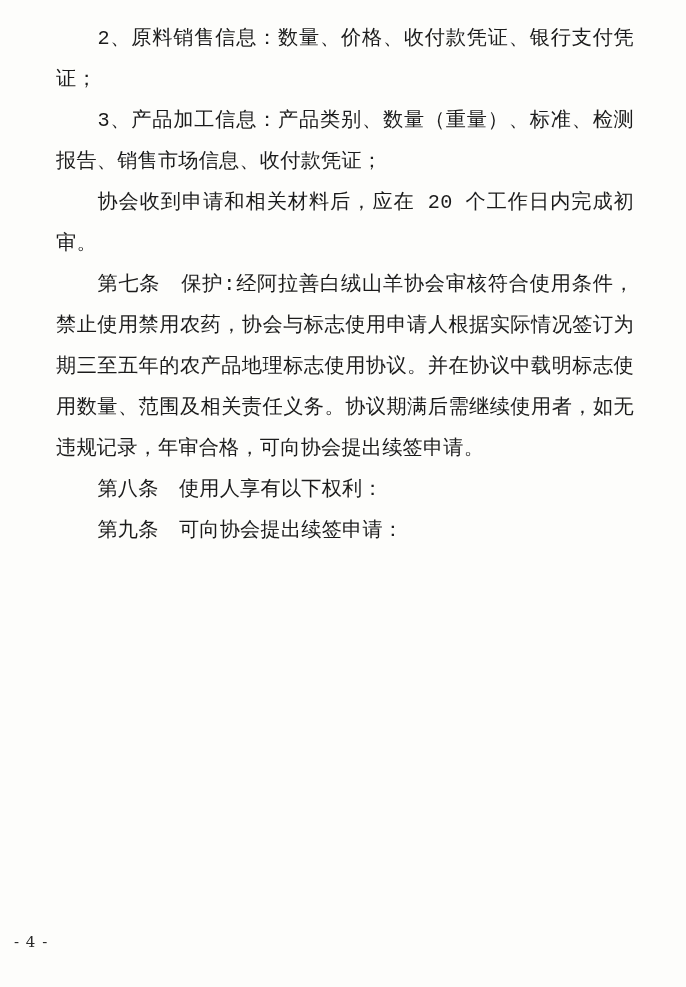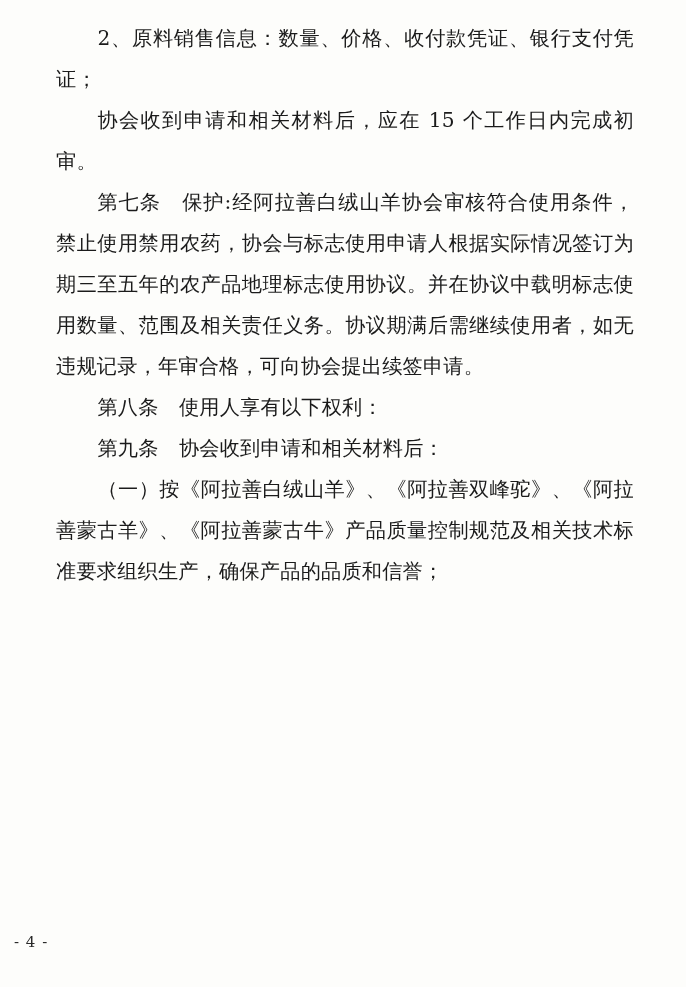--- a/index.html
+++ b/index.html
@@ -26,40 +26,41 @@
     line-height: 41px;
     color: #1b1b1b;
     letter-spacing: 0.2px;
     text-align: justify;
     text-justify: inter-ideograph;
   }
   .para {
     margin: 0;
     padding: 0;
     white-space: normal;
+    font-family: Liberation Mono, monospace;
   }
   .para.indent {
     text-indent: 2.05em;
   }
   .page-number {
     position: absolute;
     left: 14px;
     bottom: 36px;
     font-size: 15px;
     color: #2a2a2a;
     font-family: "DejaVu Serif", "Liberation Serif", serif;
     letter-spacing: 1px;
   }
 </style>
 </head>
 <body>
 
 <div class="page">
   <div class="doc-body">
     <p class="para indent">2、原料销售信息：数量、价格、收付款凭证、银行支付凭证；</p>
-    <p class="para indent">协会收到申请和相关材料后，应在 15 个工作日内完成初审。</p>
+    <p class="para indent">3、产品加工信息：产品类别、数量（重量）、标准、检测报告、销售市场信息、收付款凭证；</p>
+    <p class="para indent">协会收到申请和相关材料后，应在 20 个工作日内完成初审。</p>
     <p class="para indent">第七条　保护:经阿拉善白绒山羊协会审核符合使用条件，禁止使用禁用农药，协会与标志使用申请人根据实际情况签订为期三至五年的农产品地理标志使用协议。并在协议中载明标志使用数量、范围及相关责任义务。协议期满后需继续使用者，如无违规记录，年审合格，可向协会提出续签申请。</p>
     <p class="para indent">第八条　使用人享有以下权利：</p>
-    <p class="para indent">第九条　协会收到申请和相关材料后：</p>
-    <p class="para indent">（一）按《阿拉善白绒山羊》、《阿拉善双峰驼》、《阿拉善蒙古羊》、《阿拉善蒙古牛》产品质量控制规范及相关技术标准要求组织生产，确保产品的品质和信誉；</p>
+    <p class="para indent">第九条　可向协会提出续签申请：</p>
   </div>
   <div class="page-number">- 4 -</div>
 </div>
 
 </body></html>

